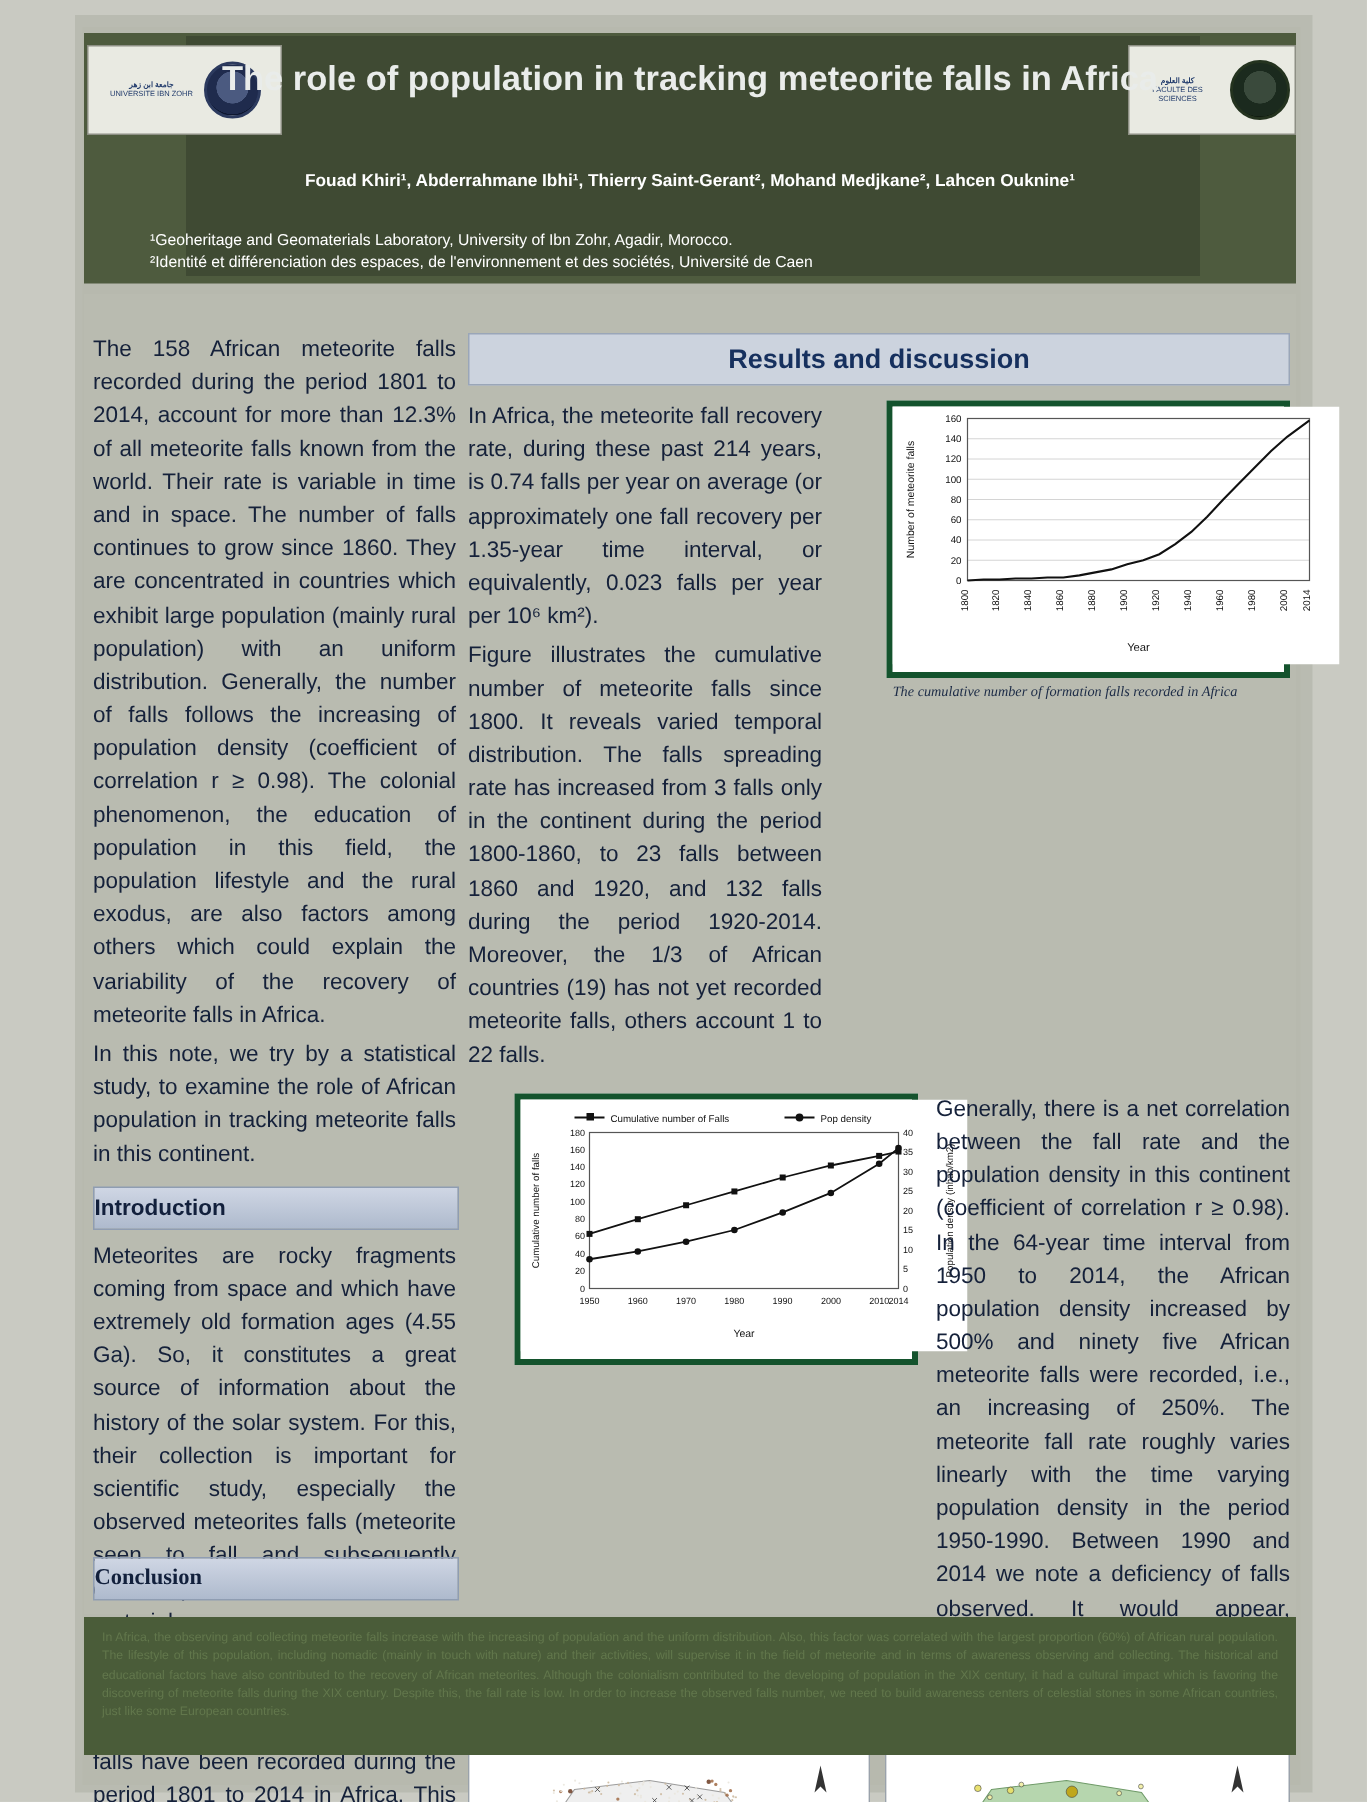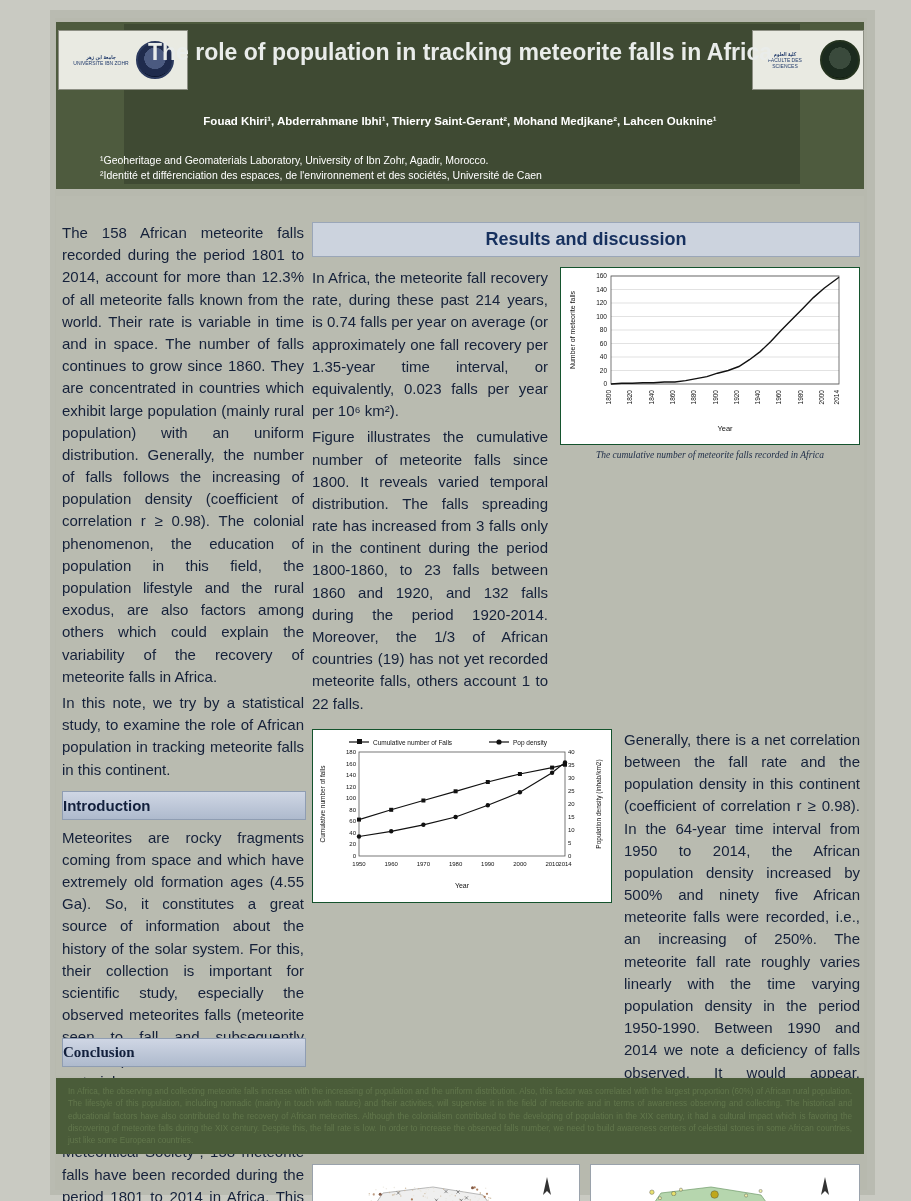--- a/index.html
+++ b/index.html
@@ -36,39 +36,39 @@
 
   .results-title{color:#16305e;font-size:18px;font-weight:bold;text-align:center;background:#ccd3de;border:1px solid #9aa6b8;padding:6px 0;margin:0 0 10px 0;}
 
   .two-col{display:flex;gap:12px;}
   .txt-col{width:236px;}
   .fig-col{width:300px;}
 
   .caption{font-family:"Liberation Serif",serif;font-style:italic;font-size:9.5px;color:#1c2b46;text-align:center;line-height:1.3;margin-top:4px;}
 
   
-  .chartbox{background:#ffffff;border:1px solid #14532d;}
+  .chartbox{background:#ffffff;border:4px solid #14532d;margin-left:31px;}
   svg text{font-family:"Liberation Sans",sans-serif;}
 
   
   .maps{display:flex;gap:10px;margin-top:10px;}
   .mapbox{background:#ffffff;border:1px solid #9aa2ab;position:relative;}
   .map-caption{font-family:"Liberation Serif",serif;font-style:italic;font-size:9.5px;color:#1c2b46;text-align:center;line-height:1.3;margin-top:5px;}
 
   .legend{position:absolute;font-size:4.6px;color:#1d2a1d;line-height:1.5;}
   .legend-row{display:flex;align-items:center;gap:3px;}
   .dot{border-radius:50%;display:inline-block;}
 
   .scalebar{position:absolute;font-size:5px;color:#222;}
   .sb-bar{display:flex;height:4px;margin-top:1px;}
   .sb-bar i{display:block;width:16px;height:4px;border:0.5px solid #333;}
 
   
   .concl-wrap{position:absolute;left:62px;top:1038px;width:242px;}
-  .conclusion-band{position:absolute;left:56px;top:1078px;width:808px;height:76px;background:#4a5c39;color:#5d7148;font-size:8.2px;line-height:1.5;padding:8px 12px;box-sizing:border-box;text-align:justify;font-family:"Liberation Sans",sans-serif;}
+  .conclusion-band{position:absolute;left:56px;top:1078px;width:808px;height:92px;background:#4a5c39;color:#5d7148;font-size:8.2px;line-height:1.5;padding:8px 12px;box-sizing:border-box;text-align:justify;font-family:"Liberation Sans",sans-serif;}
   .conclusion-band p{margin:0 0 2px 0;color:#62774c;}
   .north{position:absolute;font-size:7px;color:#333;text-align:center;}
 </style>
 </head>
 <body>
 
 <div id="poster">
   <div class="frame"></div>
   <div class="sheet"></div>
 
@@ -164,21 +164,21 @@
                 <text x="199.15887850467288" y="122" transform="rotate(-90 199.15887850467288 122)" text-anchor="end">1940</text>
                 <text x="220.46728971962617" y="122" transform="rotate(-90 220.46728971962617 122)" text-anchor="end">1960</text>
                 <text x="241.77570093457945" y="122" transform="rotate(-90 241.77570093457945 122)" text-anchor="end">1980</text>
                 <text x="263.0841121495327" y="122" transform="rotate(-90 263.0841121495327 122)" text-anchor="end">2000</text>
                 <text x="278" y="122" transform="rotate(-90 278 122)" text-anchor="end">2014</text>
               </g>
             <text x="164" y="163" font-size="7.5" fill="#111" text-anchor="middle">Year</text>
             <text x="14" y="62" font-size="7" fill="#111" text-anchor="middle" transform="rotate(-90 14 62)">Number of meteorite falls</text>
           </svg>
         </div>
-        <div class="caption">The cumulative number of meteorite falls recorded in Africa</div>
+        <div class="caption">The cumulative number of formation falls recorded in Africa</div>
       </div>
     </div>
 
     <div class="two-col" style="margin-top:10px;">
       <div class="fig-col">
         <div class="chartbox">
           <svg width="298" height="168" viewBox="0 0 298 168">
             <rect x="0" y="0" width="298" height="168" fill="#ffffff"></rect>
             <g>
               <polyline points="36,12 56,12" stroke="#111" stroke-width="1.2" fill="none"></polyline>

